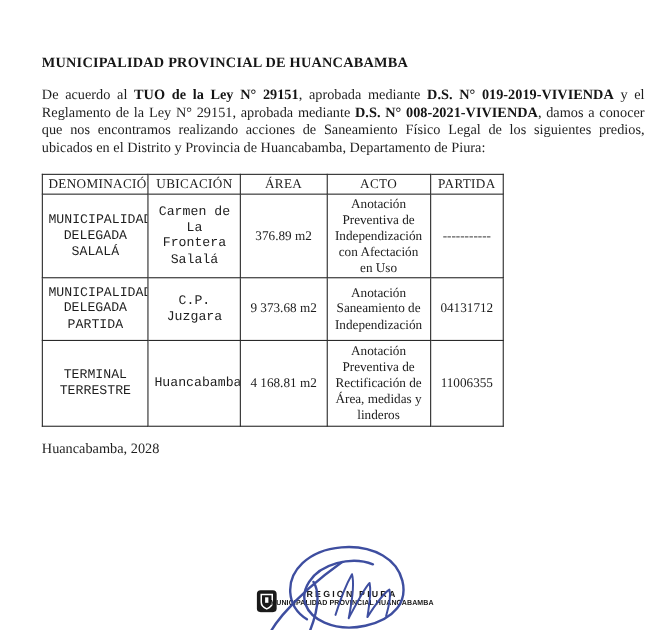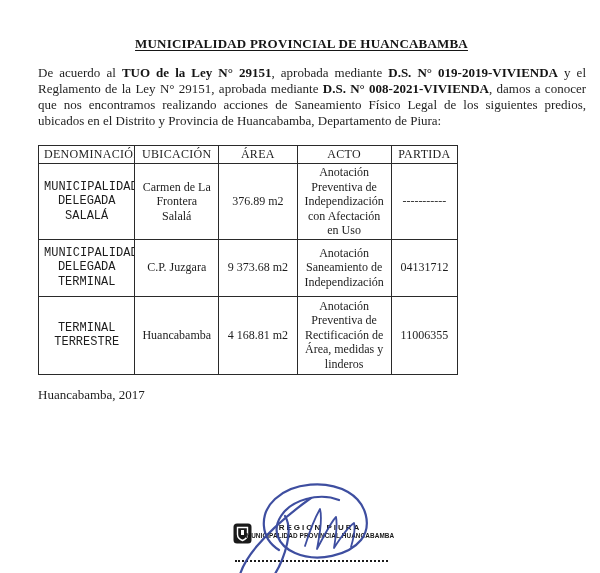--- a/index.html
+++ b/index.html
@@ -4,44 +4,44 @@
 <style>
   html,body{margin:0;padding:0;}
   body{
     width:600px;height:573px;background:#ffffff;position:relative;
     font-family:"Liberation Serif", serif;color:#1f1f1f;
     -webkit-font-smoothing:antialiased;overflow:hidden;
   }
   .page{position:relative;width:600px;height:573px;}
 
   .doc-title{
-    margin:36px 35px 0 38px;text-align:center;
+    margin:49px 35px 0 38px;
     font-size:13px;font-weight:bold;letter-spacing:.2px;
-    text-decoration:underline;text-underline-offset:2px;color:#161616;
+    text-underline-offset:2px;color:#161616;
   }
   .intro{
     margin:13px 14px 0 38px;text-align:justify;
     font-size:13px;line-height:16px;color:#1e1e1e;
   }
   .intro b{color:#141414;}
 
   table.props{
     margin:16px 0 0 38px;width:420px;border-collapse:collapse;
     font-size:12px;line-height:14.5px;color:#1d1d1d;table-layout:fixed;
   }
   table.props th, table.props td{
     border:1px solid #2a2a2a;text-align:center;vertical-align:middle;
     padding:1px 5px;font-weight:normal;overflow:hidden;
   }
   table.props th{height:15px;letter-spacing:.3px;font-size:12px;}
   tr.r1 td{height:72px;}
   tr.r2 td{height:54px;}
   tr.r3 td{height:75px;}
   td.c-denom{padding:1px 3px;font-family:Liberation Mono, monospace;}
-  td.c-ubic{padding:1px 11px;}
+  td.c-ubic{padding:1px 11px;font-family:Liberation Mono, monospace;}
   td.c-partida{color:#333;}
 
   .closing{
     margin:14px 35px 0 38px;text-align:justify;
     font-size:13px;line-height:16px;color:#1e1e1e;
   }
   .dateline{
     margin:12px 35px 0 38px;font-size:13px;color:#1e1e1e;
   }
 
@@ -95,38 +95,38 @@
     </thead>
     <tbody>
       <tr class="r1">
         <td class="c-denom">MUNICIPALIDAD DELEGADA SALALÁ</td>
         <td class="c-ubic">Carmen de La Frontera Salalá</td>
         <td>376.89 m2</td>
         <td>Anotación Preventiva de Independización con Afectación en Uso</td>
         <td class="c-partida">-----------</td>
       </tr>
       <tr class="r2">
-        <td class="c-denom">MUNICIPALIDAD DELEGADA TERMINAL</td>
+        <td class="c-denom">MUNICIPALIDAD DELEGADA PARTIDA</td>
         <td class="c-ubic">C.P. Juzgara</td>
         <td>9 373.68 m2</td>
         <td>Anotación Saneamiento de Independización</td>
         <td>04131712</td>
       </tr>
       <tr class="r3">
         <td class="c-denom">TERMINAL TERRESTRE</td>
         <td class="c-ubic">Huancabamba</td>
         <td>4 168.81 m2</td>
         <td>Anotación Preventiva de Rectificación de Área, medidas y linderos</td>
         <td>11006355</td>
       </tr>
     </tbody>
   </table>
 
 
-  <p class="dateline">Huancabamba, 2017</p>
+  <p class="dateline">Huancabamba, 2028</p>
 
   <div class="sig">
 
     <svg class="seal" width="19" height="21" viewBox="0 0 19 21">
       <rect x="0.5" y="0.5" width="18" height="20" rx="3.5" fill="#1a1a1a"></rect>
       <path d="M4.5 4.5 h10 v7 c0 3 -2.5 5 -5 6 c-2.5 -1 -5 -3 -5 -6 z" fill="none" stroke="#ffffff" stroke-width="1.4"></path>
       <rect x="8" y="7" width="3" height="5" fill="#ffffff"></rect>
     </svg>
 
     <div class="stamp-line1">REGION PIURA</div>

